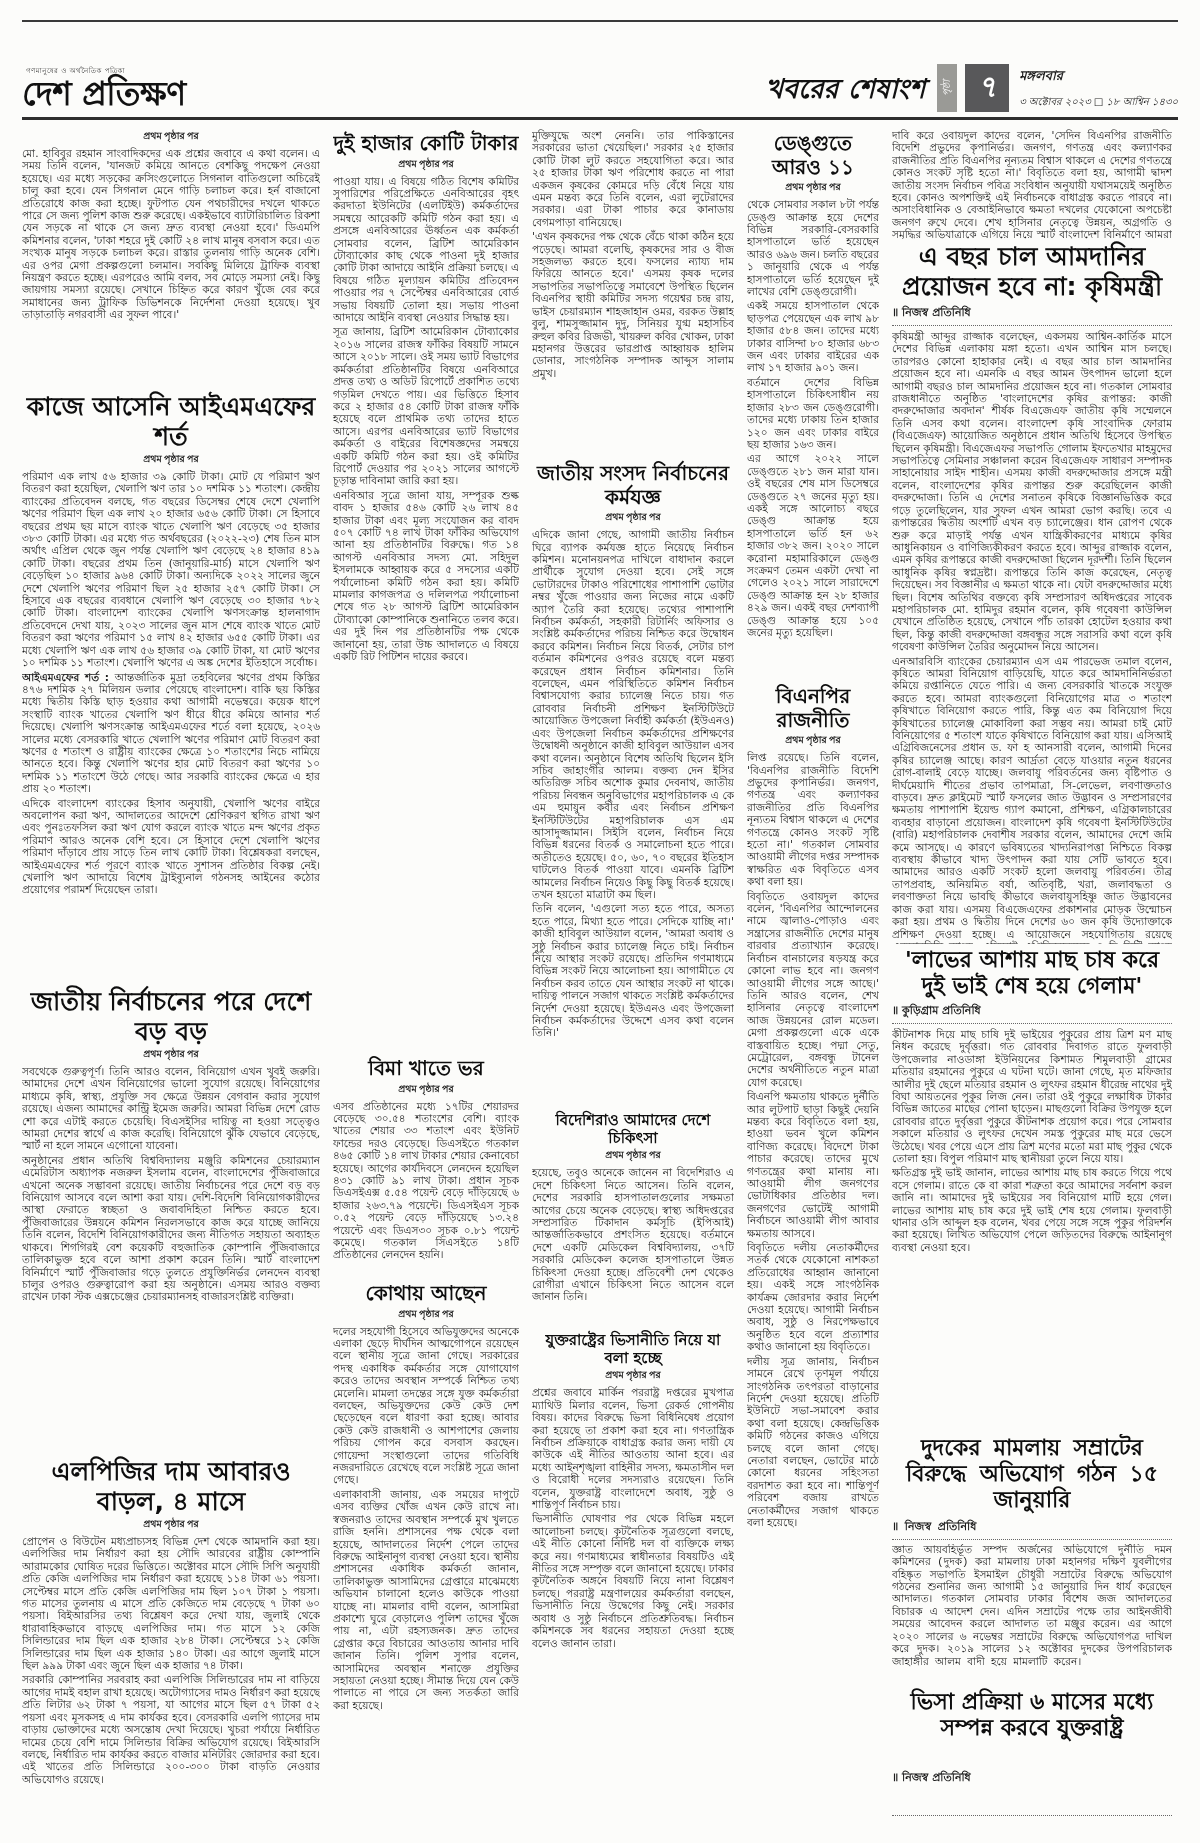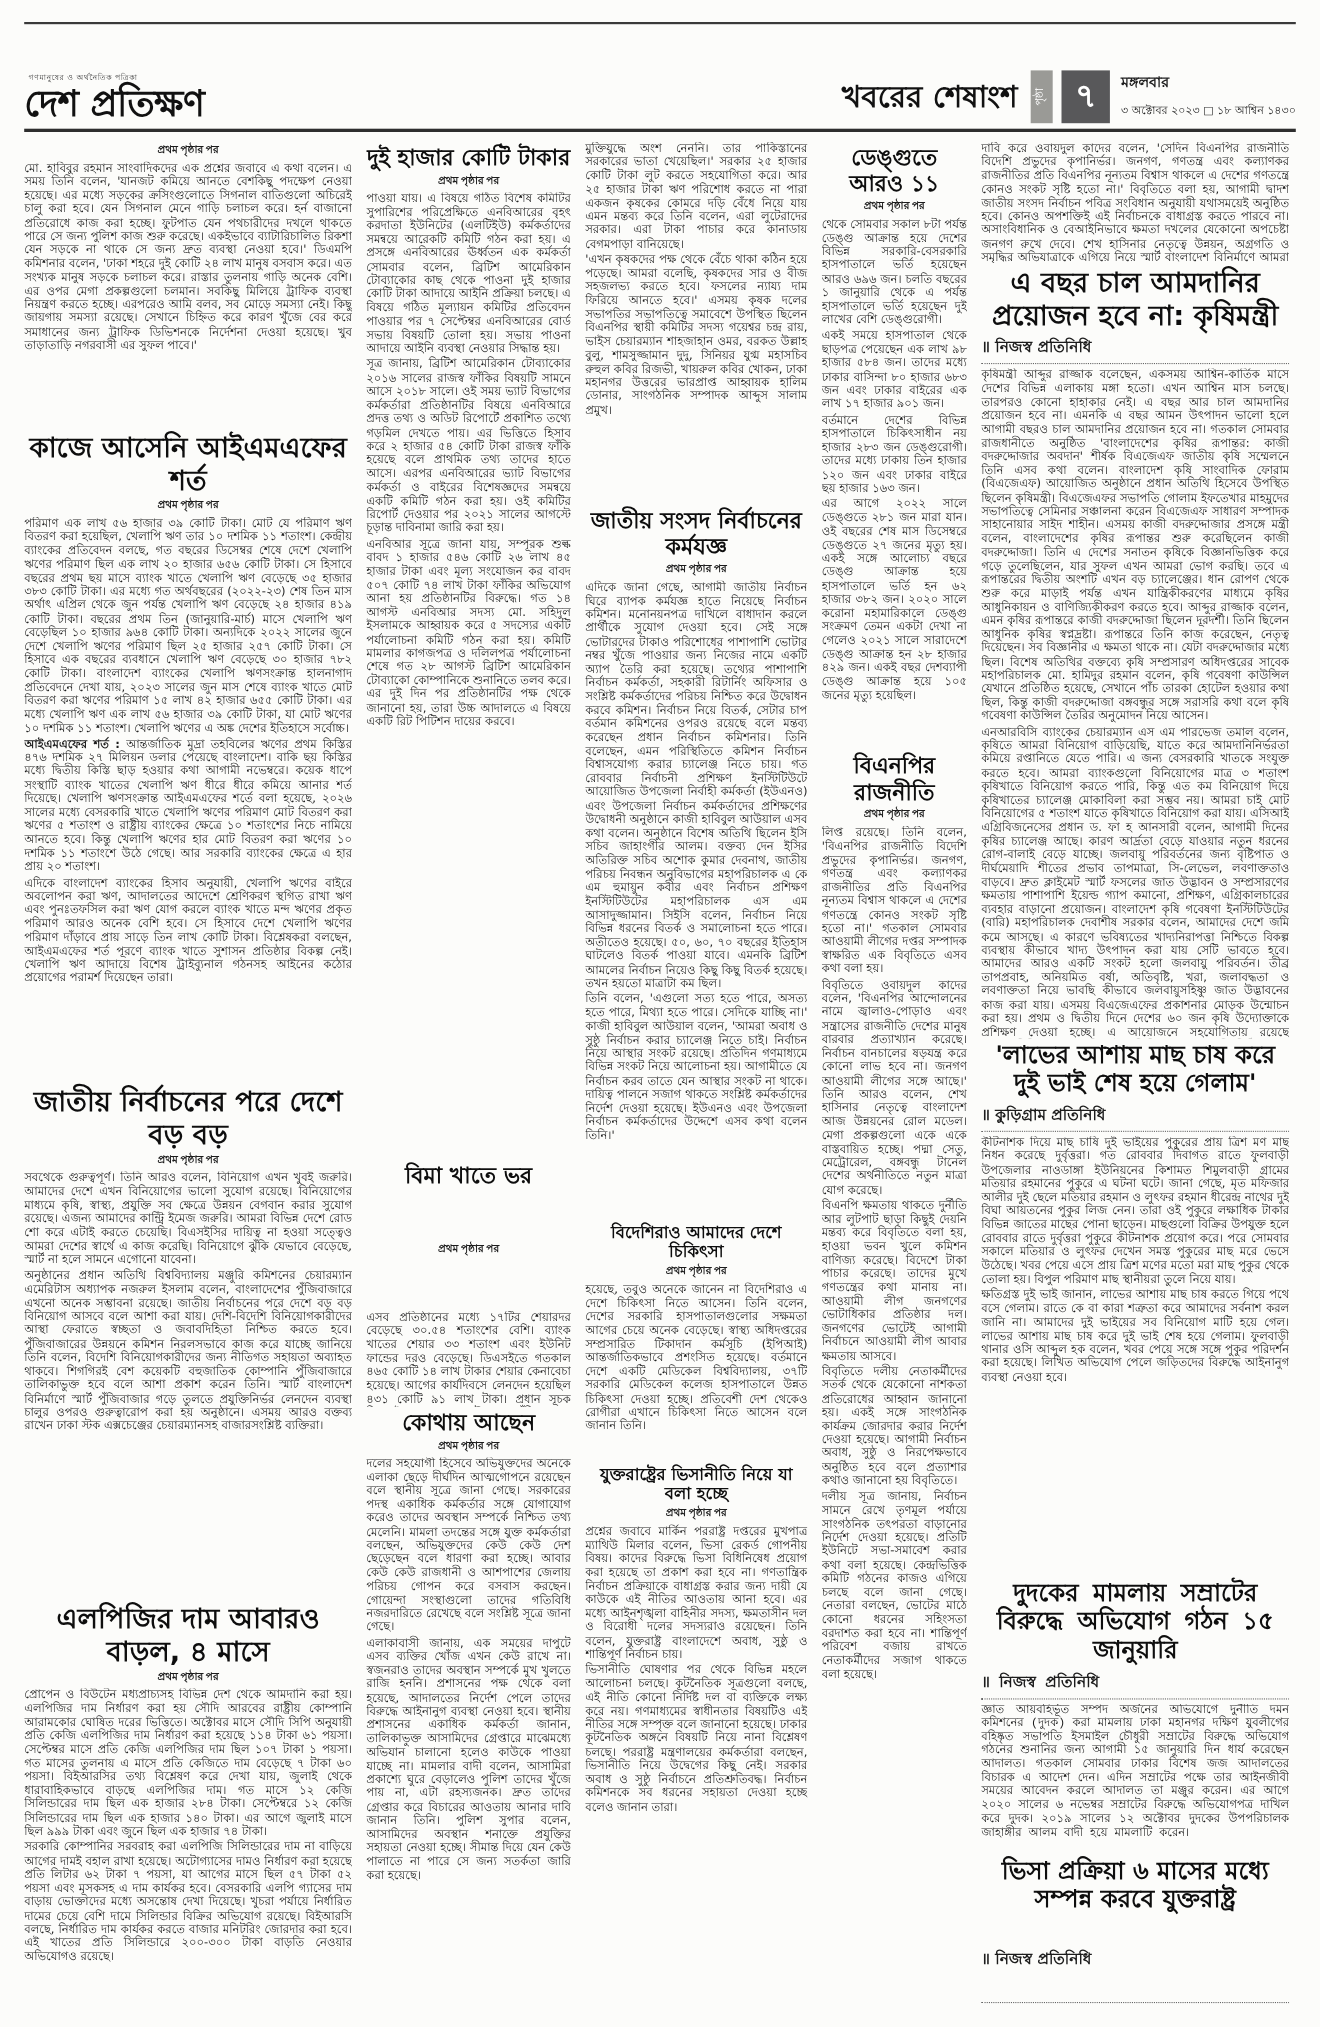--- a/index.html
+++ b/index.html
@@ -4,40 +4,40 @@
 <style>
   html,body{margin:0;padding:0;background:#e8e8e4;}
   #page{position:relative;width:1200px;height:1843px;margin:0 auto;background:#fcfcfa;
         font-family:"DejaVu Sans",sans-serif;color:#1c1c1c;overflow:hidden;box-sizing:border-box;}
   *{box-sizing:border-box;}
   .topline{margin:20px 22px 0;border-top:2px solid #3a3a3a;}
   .masthead{display:flex;justify-content:space-between;align-items:flex-end;padding:4px 22px 3px;height:62px;margin-top:31px;}
   .brandblock{display:flex;flex-direction:column;justify-content:flex-end;}
   .tagline{font-size:7px;color:#444;letter-spacing:.5px;margin-left:4px;}
   .logo{font-size:33px;font-weight:bold;color:#111;line-height:1.05;letter-spacing:-.5px;}
-  .head-right{display:flex;align-items:center;gap:8px;}
+  .head-right{display:flex;align-items:center;gap:8px;font-style:italic;}
   .section-title{font-size:27px;font-weight:bold;color:#111;margin-right:4px;line-height:1;}
   .pagelabelbox{width:20px;height:48px;background:#9a9a96;color:#fff;display:flex;align-items:center;justify-content:center;
         writing-mode:vertical-rl;transform:rotate(180deg);font-size:10px;}
   .pagenumbox{width:44px;height:48px;background:#58585a;color:#fff;display:flex;align-items:center;justify-content:center;
         font-size:30px;font-weight:bold;}
   .datestack{display:flex;flex-direction:column;justify-content:center;line-height:1.25;padding-left:2px;min-width:150px;gap:12px;}
   .weekday{font-size:13px;font-weight:bold;}
   .dateline{font-size:10px;color:#222;}
   .headrule{border-top:3px solid #2e2e2e;margin:2px 22px 9px;}
   #cols{display:flex;gap:13px;padding:0 22px;align-items:flex-start;}
   .col{flex:0 0 auto;display:flex;flex-direction:column;}
   .article{overflow:hidden;display:flex;flex-direction:column;width:100%;}
   .headline{text-align:center;font-weight:bold;color:#0e0e0e;line-height:1.18;margin:3px 0 1px;}
   .h-xl{font-size:25px;}
   .h-lg{font-size:22px;}
   .h-md{font-size:20px;}
   .h-sm{font-size:15px;}
   .continued{text-align:center;font-weight:bold;font-size:9.5px;margin:0 0 3px;font-family:Liberation Serif, serif;}
-  .byline{font-weight:bold;font-size:14px;margin:2px 0 1px;text-align:left;}
+  .byline{font-weight:bold;font-size:11px;margin:2px 0 1px;text-align:left;}
   .dotrule{border-bottom:1.5px dotted #666;margin:1px 0 4px;}
   .abody{flex:1 1 auto;overflow:hidden;}
   .abody p{margin:0 0 2px;font-size:10.5px;line-height:12.4px;text-align:justify;}
   .abody b{font-weight:bold;}
 </style>
 </head>
 <body>
 
 <div id="page">
   <div class="topline"></div>
@@ -97,21 +97,21 @@
       <div class="col" style="width: 186px;">
         <div class="article" style="height: 925px;">
           <div class="headline h-md">দুই হাজার কোটি টাকার</div>
           <div class="continued">প্রথম পৃষ্ঠার পর</div>
           <div class="abody">
             <p>পাওয়া যায়। এ বিষয়ে গঠিত বিশেষ কমিটির সুপারিশের পরিপ্রেক্ষিতে এনবিআরের বৃহৎ করদাতা ইউনিটের (এলটিইউ) কর্মকর্তাদের সমন্বয়ে আরেকটি কমিটি গঠন করা হয়। এ প্রসঙ্গে এনবিআরের ঊর্ধ্বতন এক কর্মকর্তা সোমবার বলেন, ব্রিটিশ আমেরিকান টোব্যাকোর কাছ থেকে পাওনা দুই হাজার কোটি টাকা আদায়ে আইনি প্রক্রিয়া চলছে। এ বিষয়ে গঠিত মূল্যায়ন কমিটির প্রতিবেদন পাওয়ার পর ৭ সেপ্টেম্বর এনবিআরের বোর্ড সভায় বিষয়টি তোলা হয়। সভায় পাওনা আদায়ে আইনি ব্যবস্থা নেওয়ার সিদ্ধান্ত হয়।</p>
             <p>সূত্র জানায়, ব্রিটিশ আমেরিকান টোব্যাকোর ২০১৬ সালের রাজস্ব ফাঁকির বিষয়টি সামনে আসে ২০১৮ সালে। ওই সময় ভ্যাট বিভাগের কর্মকর্তারা প্রতিষ্ঠানটির বিষয়ে এনবিআরে প্রদত্ত তথ্য ও অডিট রিপোর্টে প্রকাশিত তথ্যে গড়মিল দেখতে পায়। এর ভিত্তিতে হিসাব করে ২ হাজার ৫৪ কোটি টাকা রাজস্ব ফাঁকি হয়েছে বলে প্রাথমিক তথ্য তাদের হাতে আসে। এরপর এনবিআরের ভ্যাট বিভাগের কর্মকর্তা ও বাইরের বিশেষজ্ঞদের সমন্বয়ে একটি কমিটি গঠন করা হয়। ওই কমিটির রিপোর্ট দেওয়ার পর ২০২১ সালের আগস্টে চূড়ান্ত দাবিনামা জারি করা হয়।</p>
             <p>এনবিআর সূত্রে জানা যায়, সম্পূরক শুল্ক বাবদ ১ হাজার ৫৪৬ কোটি ২৬ লাখ ৪৫ হাজার টাকা এবং মূল্য সংযোজন কর বাবদ ৫০৭ কোটি ৭৪ লাখ টাকা ফাঁকির অভিযোগ আনা হয় প্রতিষ্ঠানটির বিরুদ্ধে। গত ১৪ আগস্ট এনবিআর সদস্য মো. সহিদুল ইসলামকে আহ্বায়ক করে ৫ সদস্যের একটি পর্যালোচনা কমিটি গঠন করা হয়। কমিটি মামলার কাগজপত্র ও দলিলপত্র পর্যালোচনা শেষে গত ২৮ আগস্ট ব্রিটিশ আমেরিকান টোব্যাকো কোম্পানিকে শুনানিতে তলব করে। এর দুই দিন পর প্রতিষ্ঠানটির পক্ষ থেকে জানানো হয়, তারা উচ্চ আদালতে এ বিষয়ে একটি রিট পিটিশন দায়ের করবে।</p>
           </div>
         </div>
-        <div class="article" style="height: 225px; gap: 46px;">
+        <div class="article" style="height: 225px;">
           <div class="headline h-md">বিমা খাতে ভর</div>
           <div class="continued">প্রথম পৃষ্ঠার পর</div>
           <div class="abody">
             <p>এসব প্রতিষ্ঠানের মধ্যে ১৭টির শেয়ারদর বেড়েছে ৩০.৫৪ শতাংশের বেশি। ব্যাংক খাতের শেয়ার ৩৩ শতাংশ এবং ইউনিট ফান্ডের দরও বেড়েছে। ডিএসইতে গতকাল ৪৬৫ কোটি ১৪ লাখ টাকার শেয়ার কেনাবেচা হয়েছে। আগের কার্যদিবসে লেনদেন হয়েছিল ৪৩১ কোটি ৯১ লাখ টাকা। প্রধান সূচক ডিএসইএক্স ৫.৫৪ পয়েন্ট বেড়ে দাঁড়িয়েছে ৬ হাজার ২৬৩.৭৯ পয়েন্টে। ডিএসইএস সূচক ০.৫২ পয়েন্ট বেড়ে দাঁড়িয়েছে ১৩.২৪ পয়েন্টে এবং ডিএস৩০ সূচক ০.৮১ পয়েন্ট কমেছে। গতকাল সিএসইতে ১৪টি প্রতিষ্ঠানের লেনদেন হয়নি।</p>
           </div>
         </div>
         <div class="article" style="height: 585px;">
           <div class="headline h-md">কোথায় আছেন</div>
           <div class="continued">প্রথম পৃষ্ঠার পর</div>
           <div class="abody">

